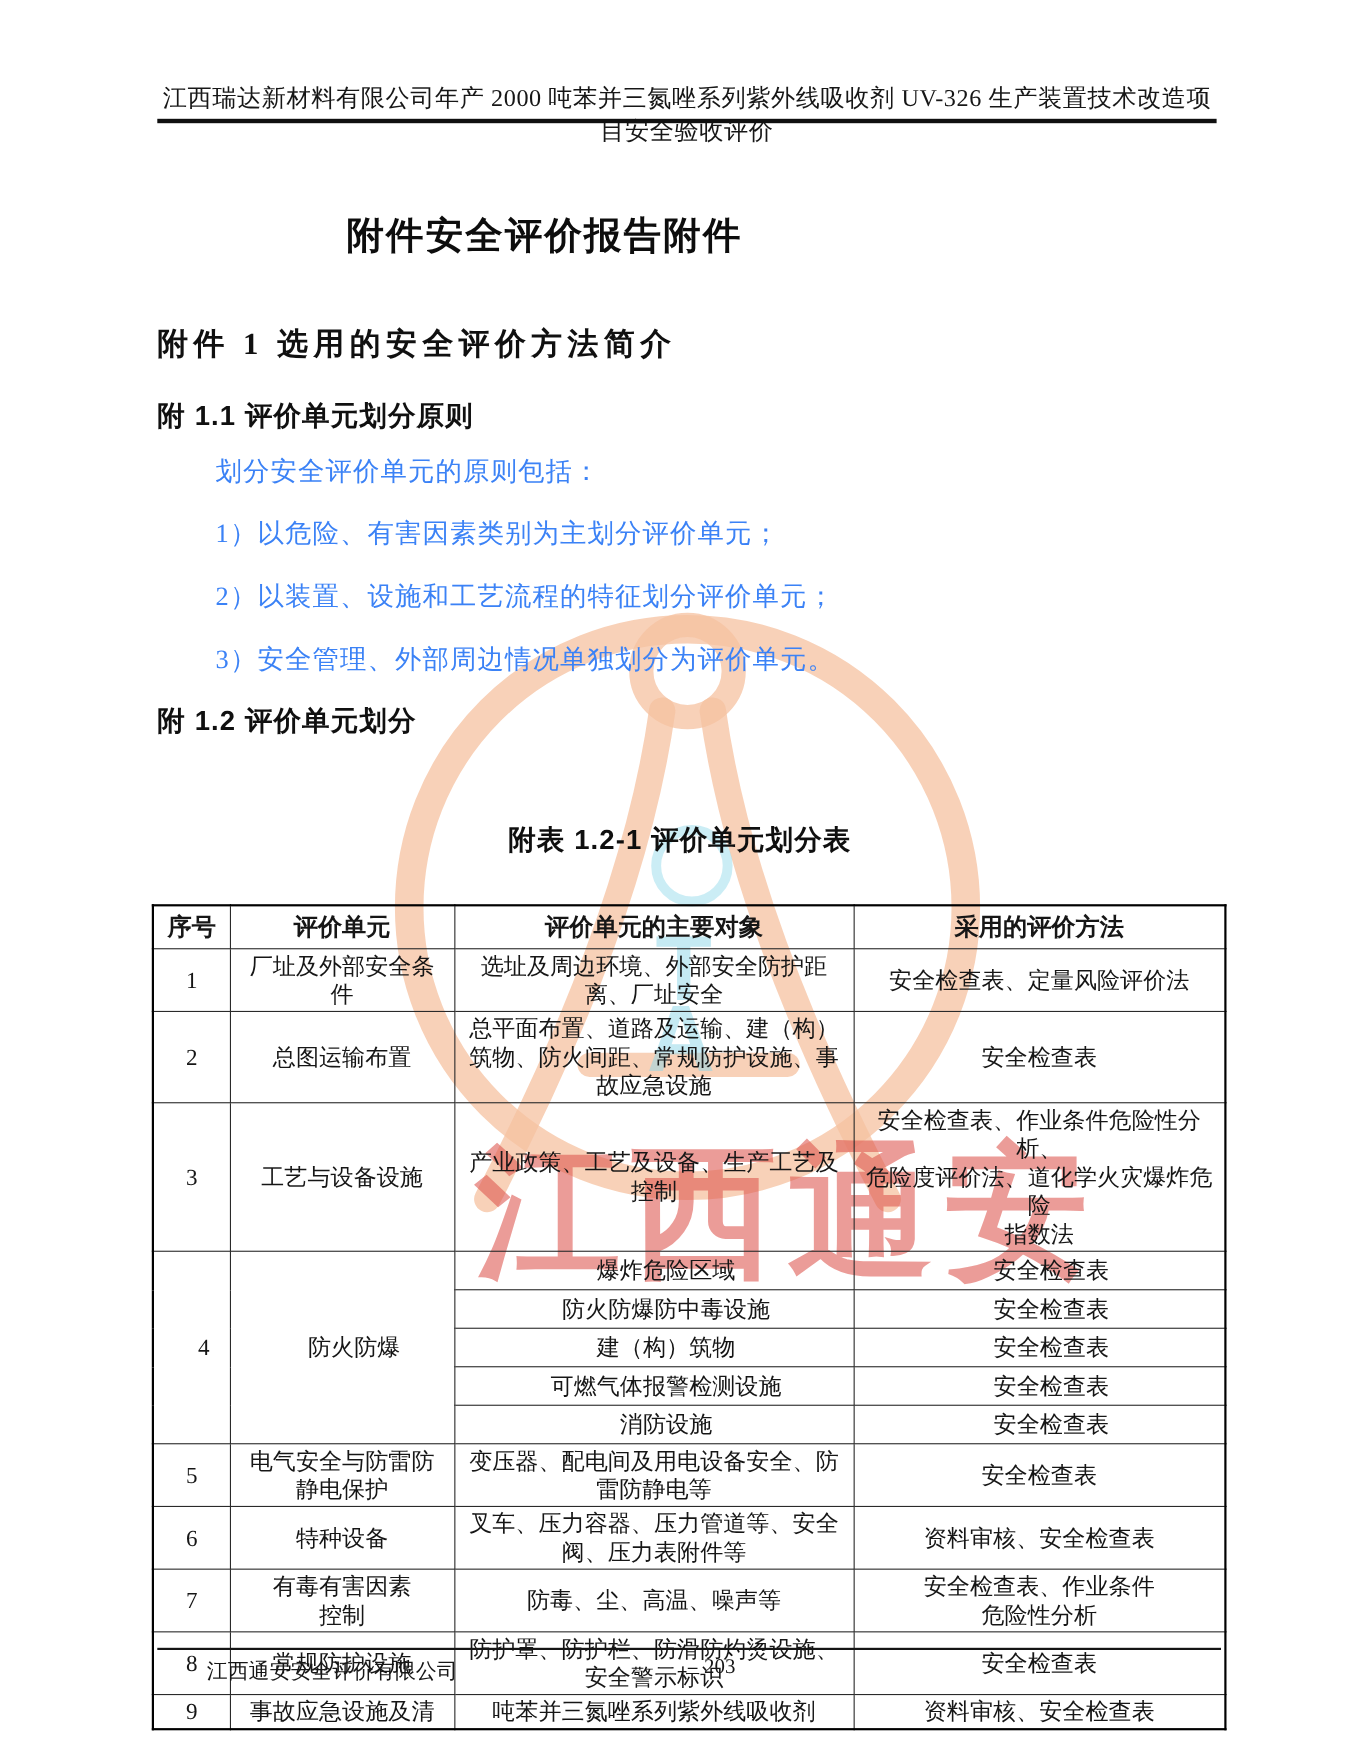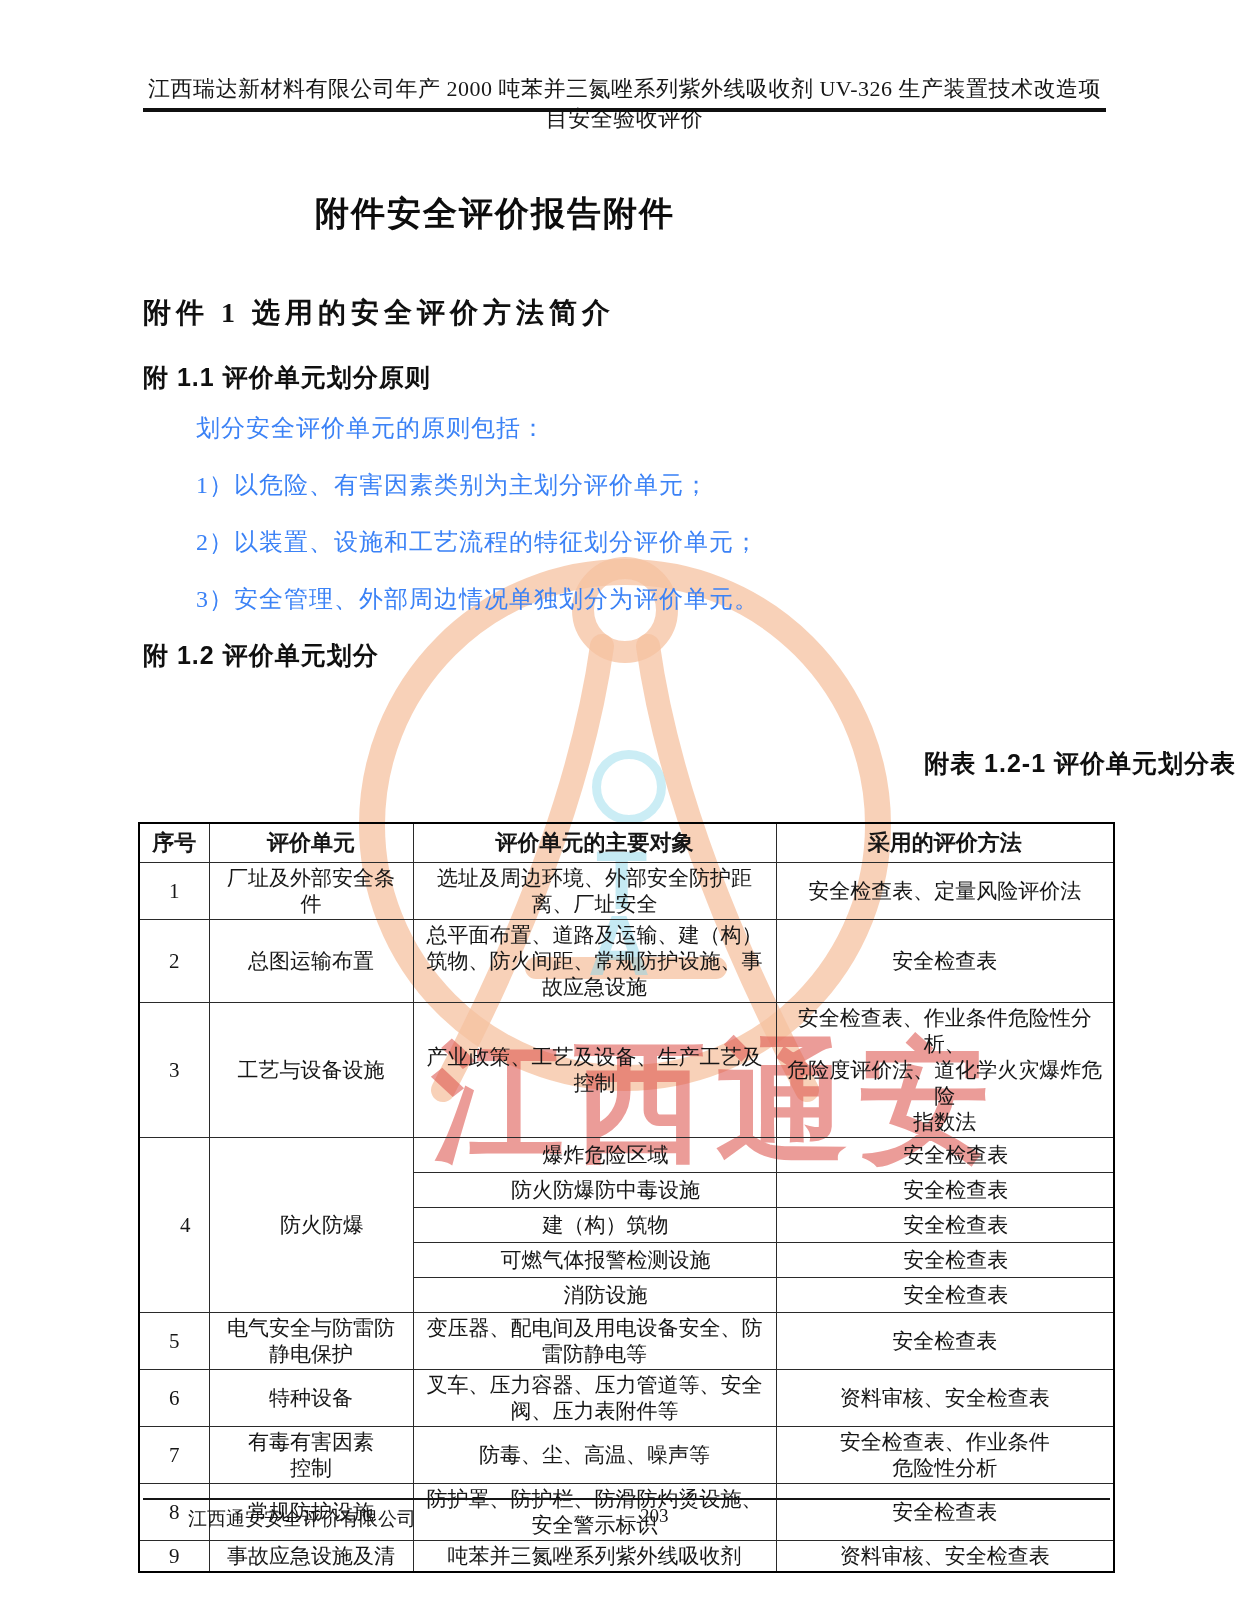--- a/index.html
+++ b/index.html
@@ -53,21 +53,21 @@
     position:absolute;left:143px;
     font-family:"Liberation Sans","DejaVu Sans",sans-serif;
     font-weight:bold;font-size:25px;color:#101010;letter-spacing:1px;
   }
   .h11{top:361px;} .h12{top:639px;}
   .body-p{position:absolute;left:196px;font-size:24px;color:#3b82f6;letter-spacing:1px;}
   .p-intro{top:412px;}
   .li-1{top:469px;} .li-2{top:526px;} .li-3{top:583px;}
   .p-ref{top:696px;}
   .tbl-caption{
-    position:absolute;left:0;top:747px;width:1236px;text-align:right;
+    position:absolute;left:0;top:747px;width:1236px;text-align:center;
     font-family:"Liberation Sans","DejaVu Sans",sans-serif;
     font-weight:bold;font-size:25px;color:#0f0f0f;letter-spacing:1px;
   }
   
   .unit-table{
     position:absolute;left:138px;top:822px;width:975px;
     border-collapse:collapse;table-layout:fixed;
     font-size:21px;color:#161616;
   }
   .unit-table td,.unit-table th{

